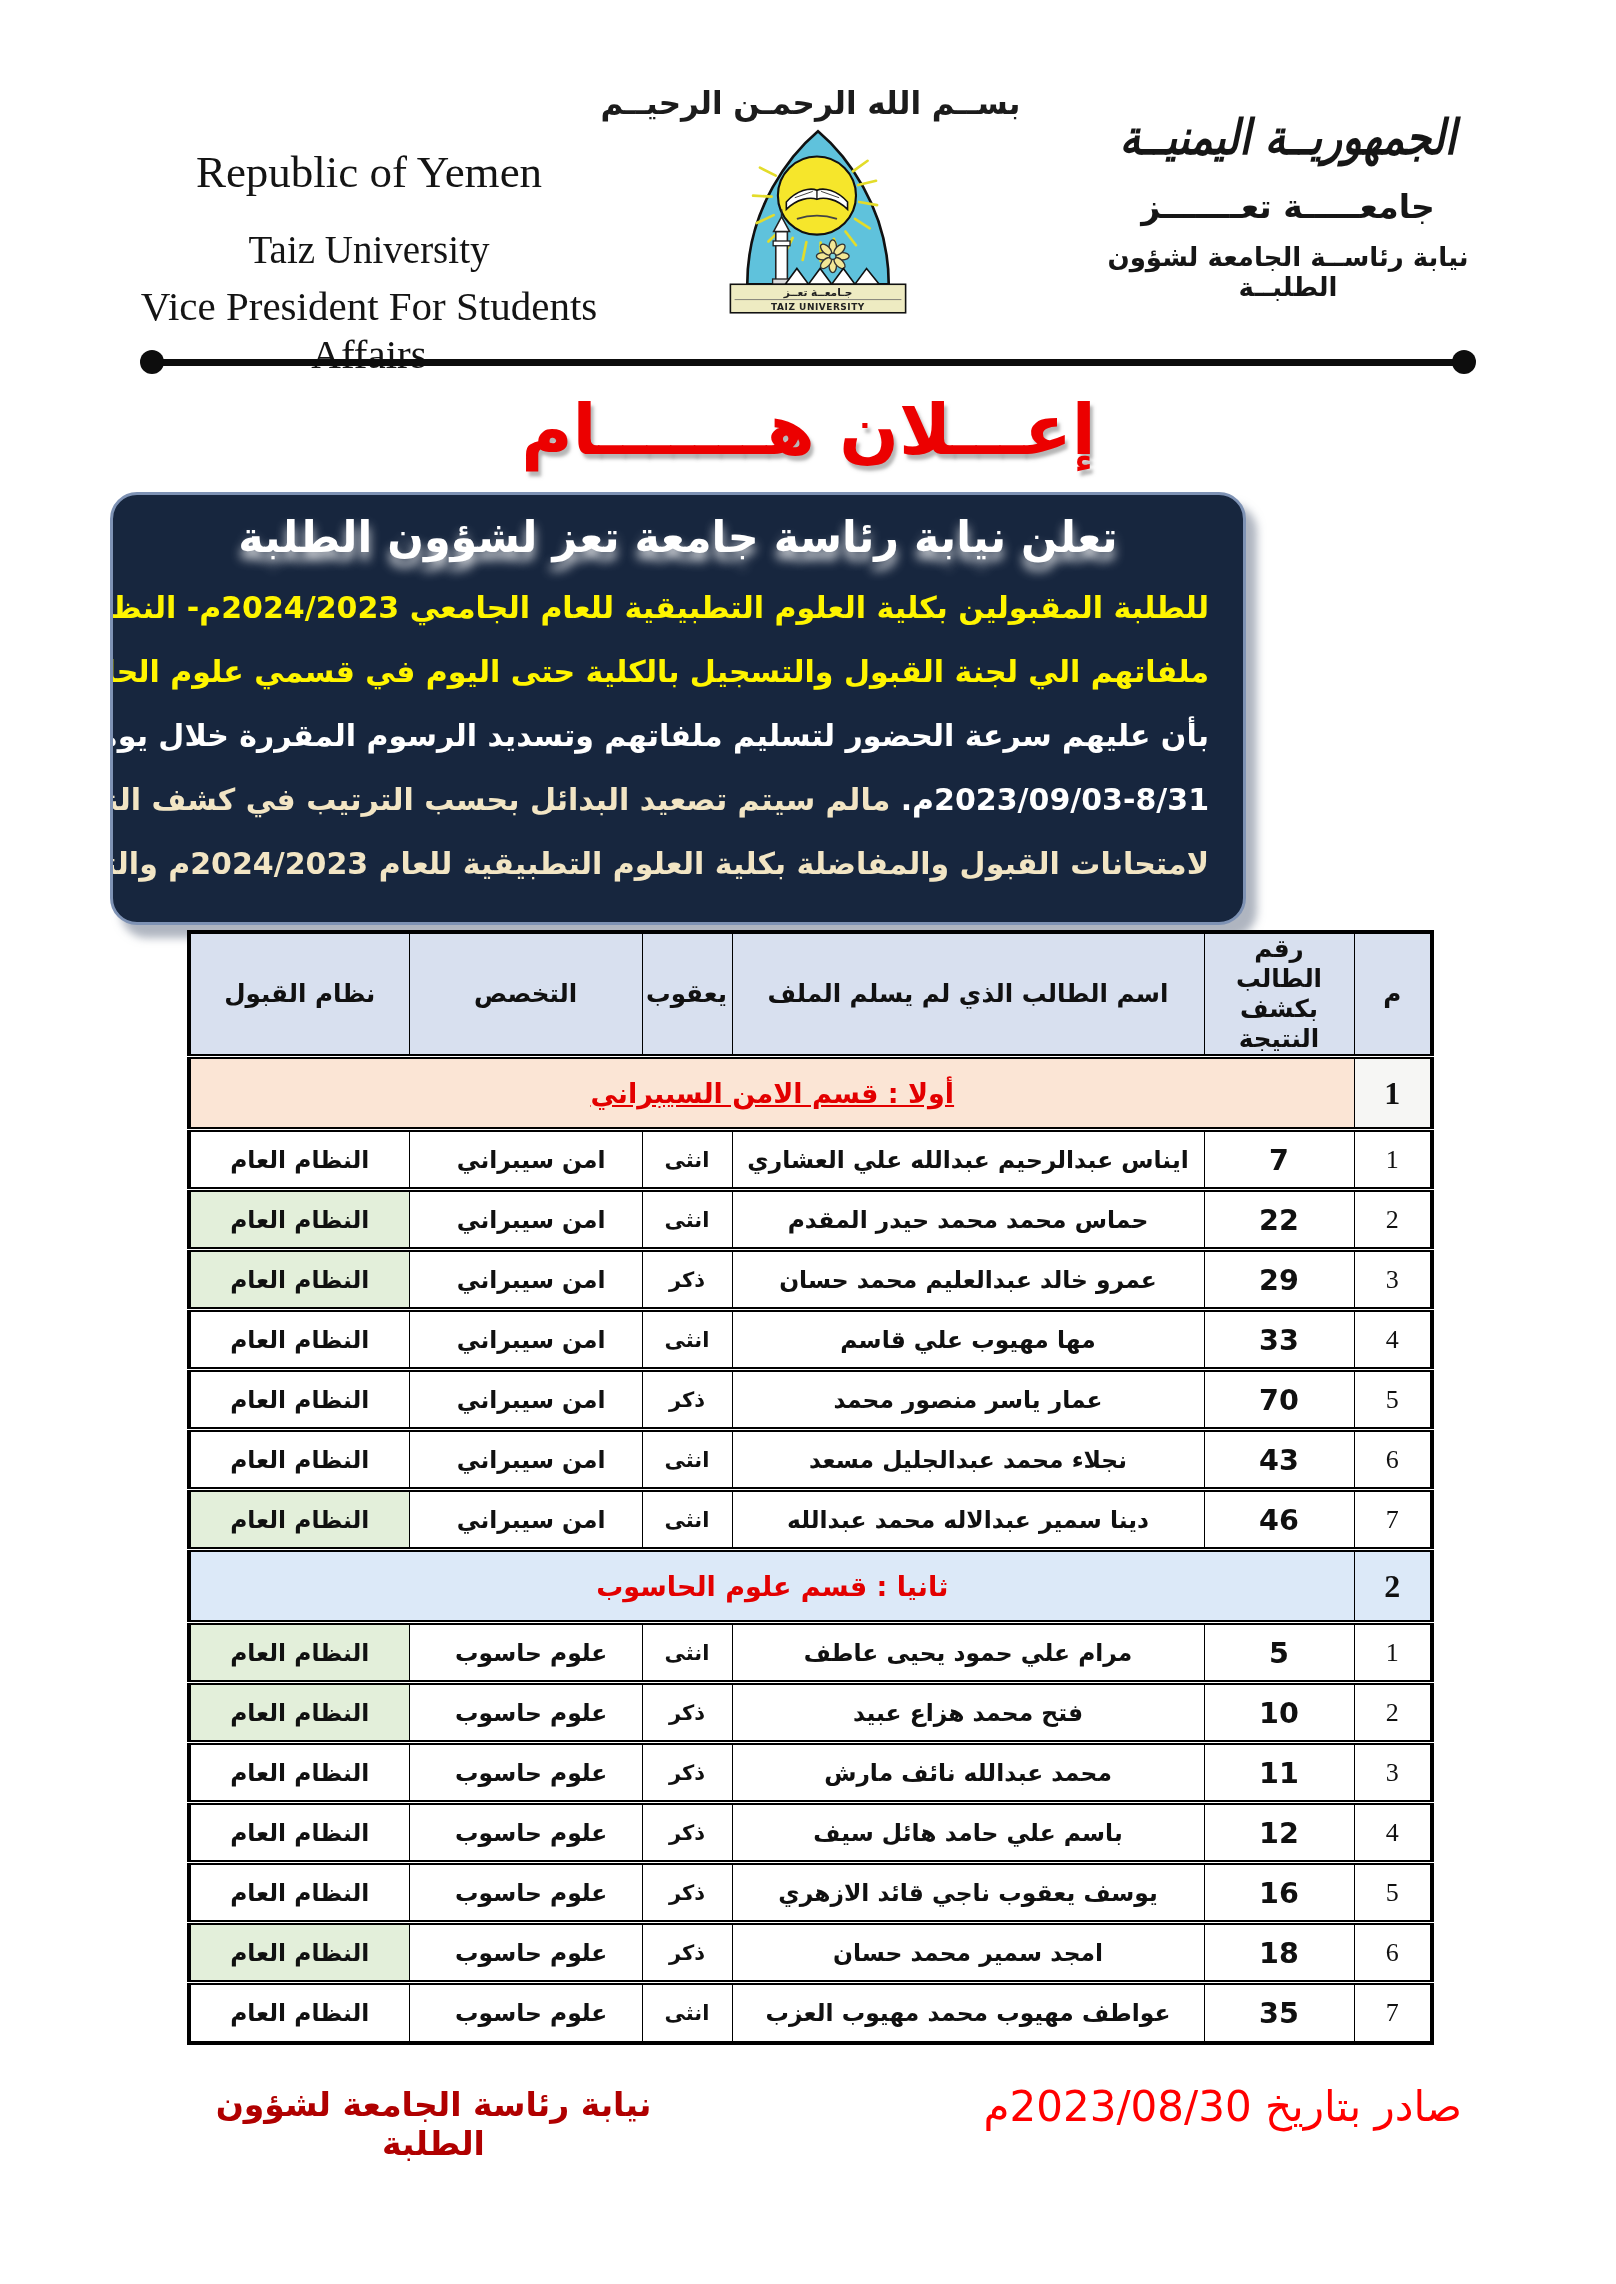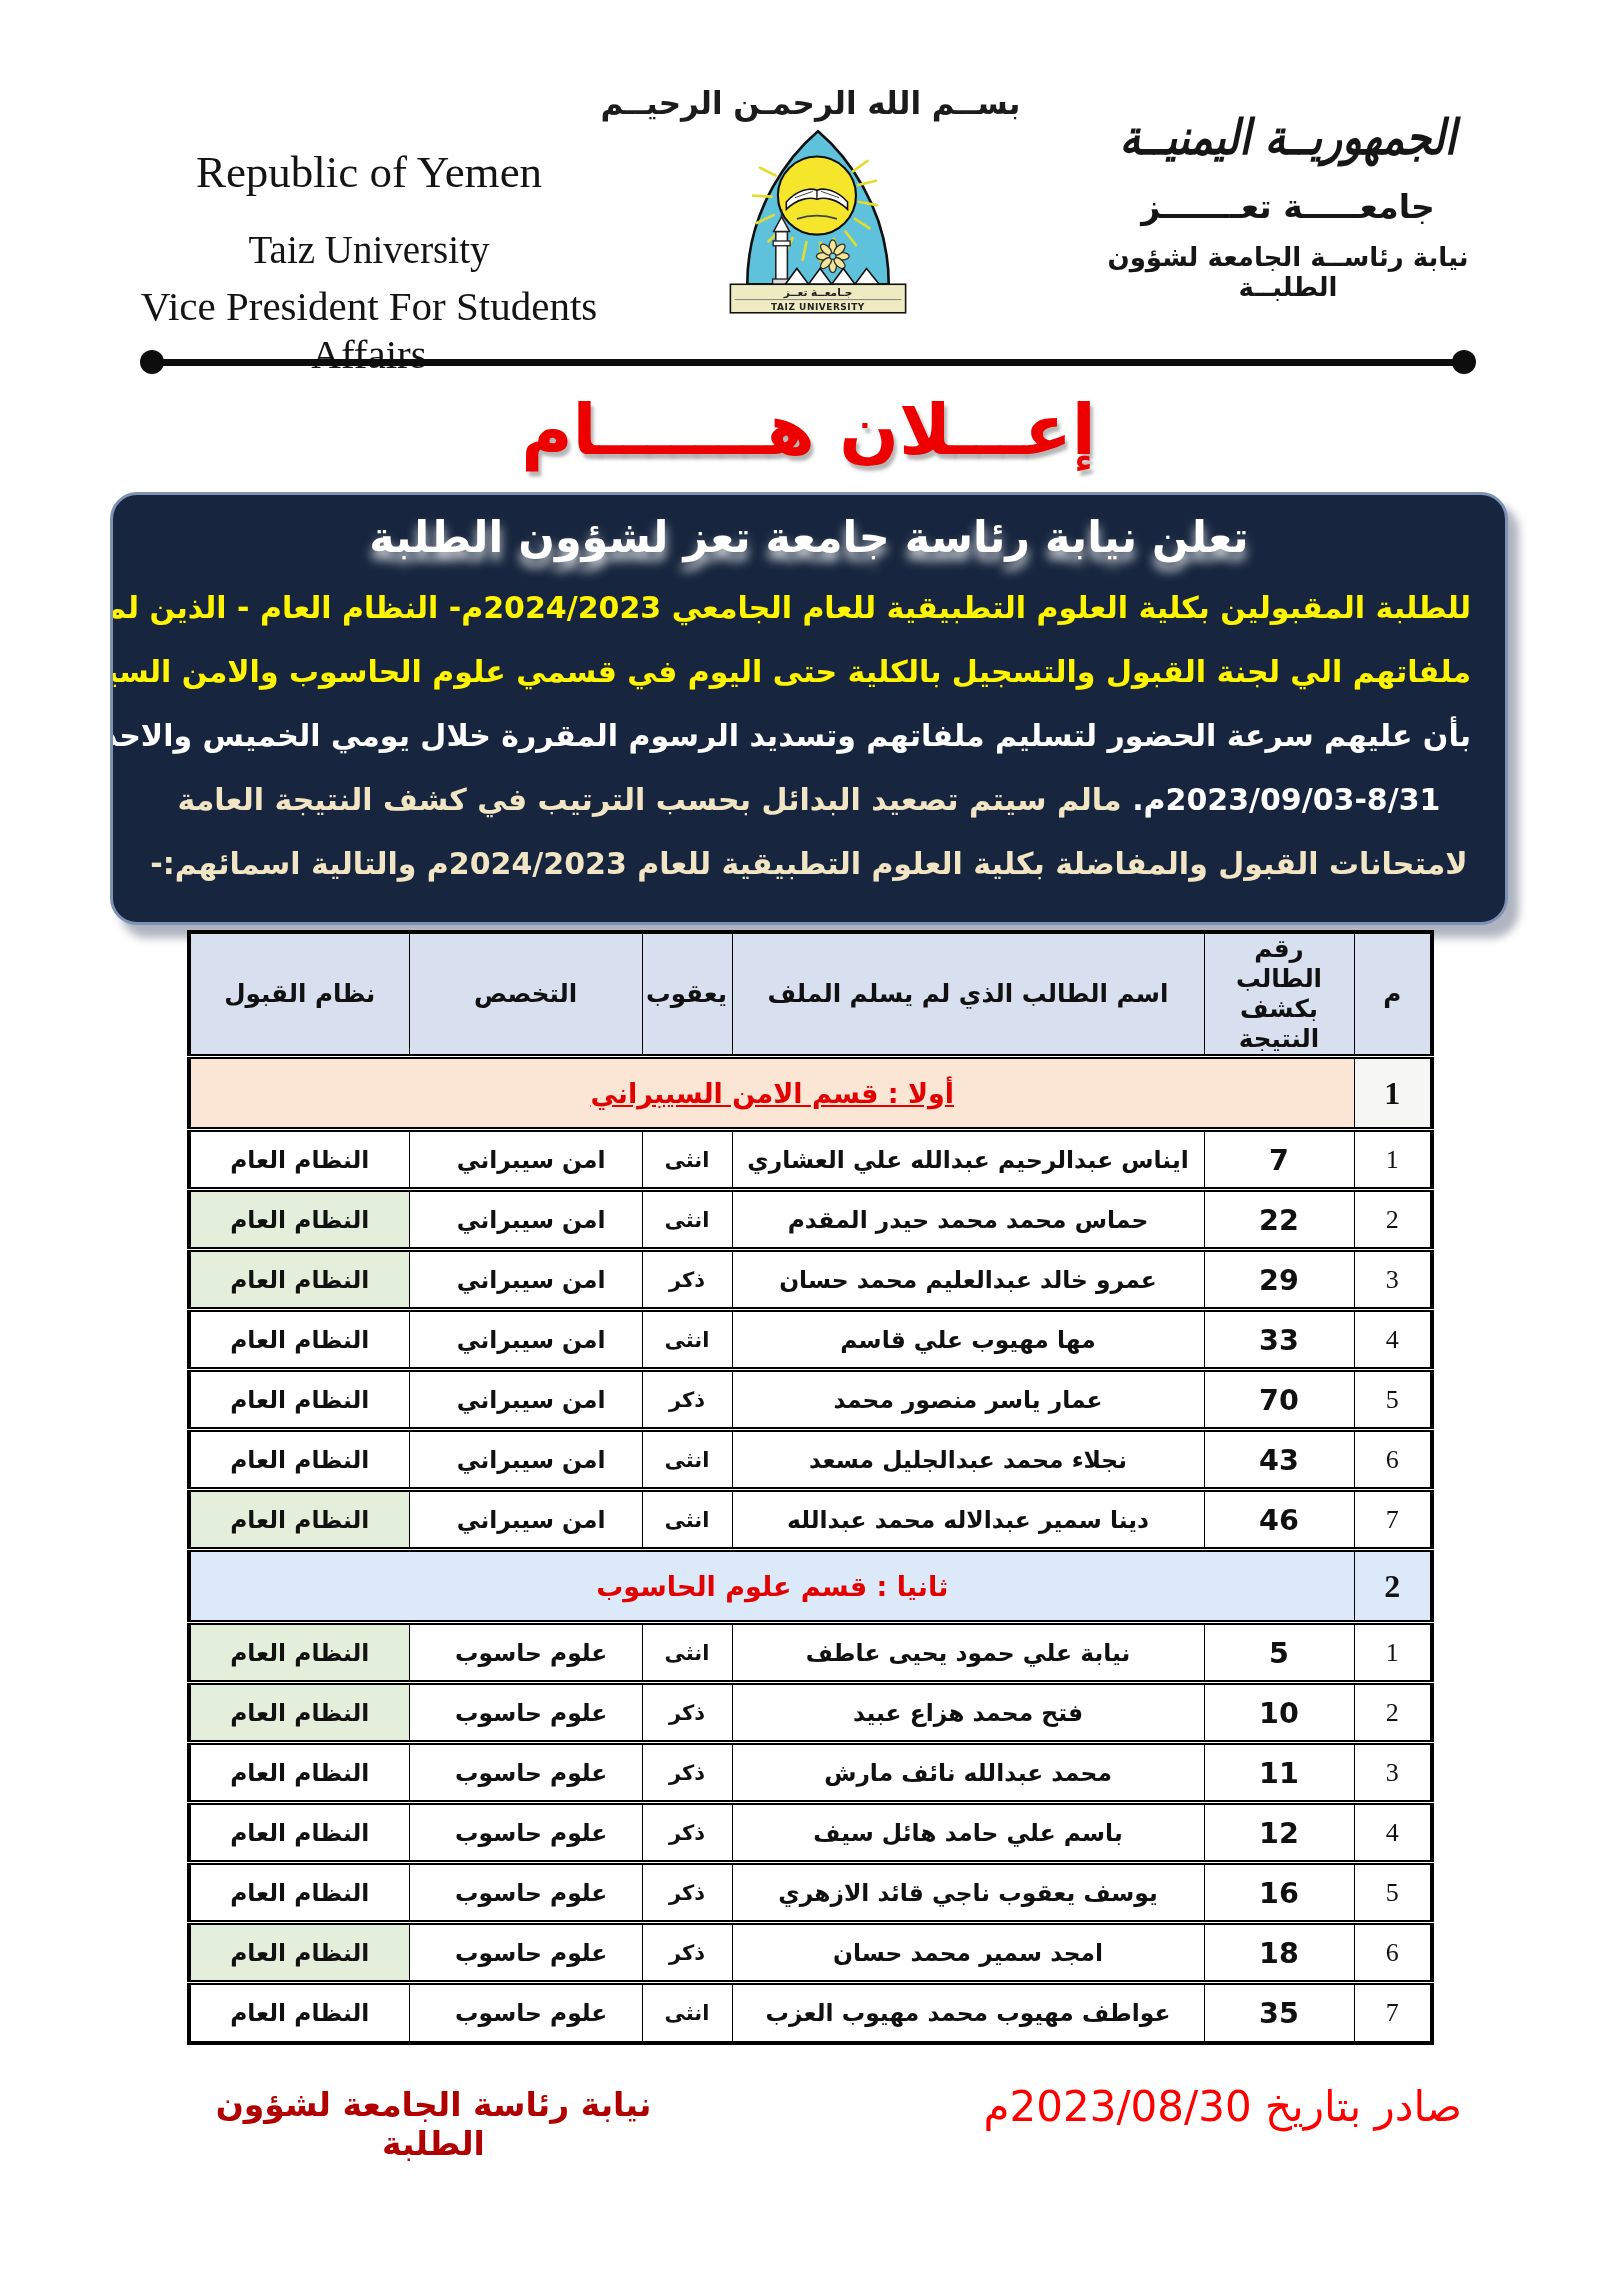--- a/index.html
+++ b/index.html
@@ -39,21 +39,21 @@
 
   
   .page-title {
     position:absolute; top:389px; left:0; width:100%; text-align:center; direction:rtl;
     font-size:70px; font-weight:bold; color:var(--title-red,#EC0000);
     text-shadow:2.9px 4.6px 3.4px rgba(110,110,110,.5);
   }
 
   
   .notice {
-    position:absolute; left:110px; top:492px; width:1398px; height:433px; box-sizing:border-box;
+    position:absolute; left:110px; top:492px; width:1136px; height:433px; box-sizing:border-box;
     background:var(--notice-bg,#17263E); border:3.4px solid #7e92b4; border-radius:27px;
     box-shadow:10.3px 12.6px 9px rgba(110,120,140,.55);
     padding:17px 34px; direction:rtl; text-align:center; overflow:hidden;
   }
   .n-title {
     font-size:43px; font-weight:bold; color:#ffffff; margin-bottom:13.7px;
     text-shadow:0 8px 10.3px rgba(255,255,255,.85);
   }
   .n-line { font-size:30px; font-weight:bold; line-height:64px; white-space:nowrap; }
   .yellow { color:var(--yellow,#FFF500); }
@@ -265,21 +265,21 @@
       </tr>
 
       <tr class="row-sec sec2">
         <td class="sec-no">2</td>
         <td class="sec-title" colspan="5">ثانيا : قسم علوم الحاسوب</td>
       </tr>
 
       <tr class="row-data">
         <td class="c-no">1</td>
         <td class="c-num">5</td>
-        <td class="c-name">نيابة علي حمود يحيى عاطف</td>
+        <td class="c-name">مرام علي حمود يحيى عاطف</td>
         <td class="c-gen">انثى</td>
         <td class="c-spec">علوم حاسوب</td>
         <td class="c-sys hl">النظام العام</td>
       </tr>
       <tr class="row-data">
         <td class="c-no">2</td>
         <td class="c-num">10</td>
         <td class="c-name">فتح محمد هزاع عبيد</td>
         <td class="c-gen">ذكر</td>
         <td class="c-spec">علوم حاسوب</td>

